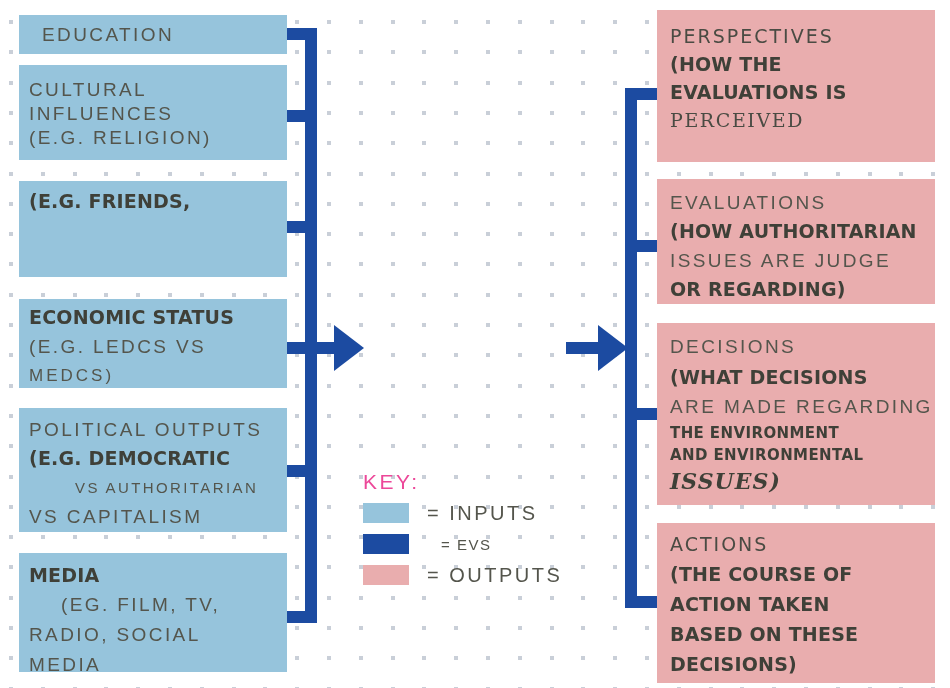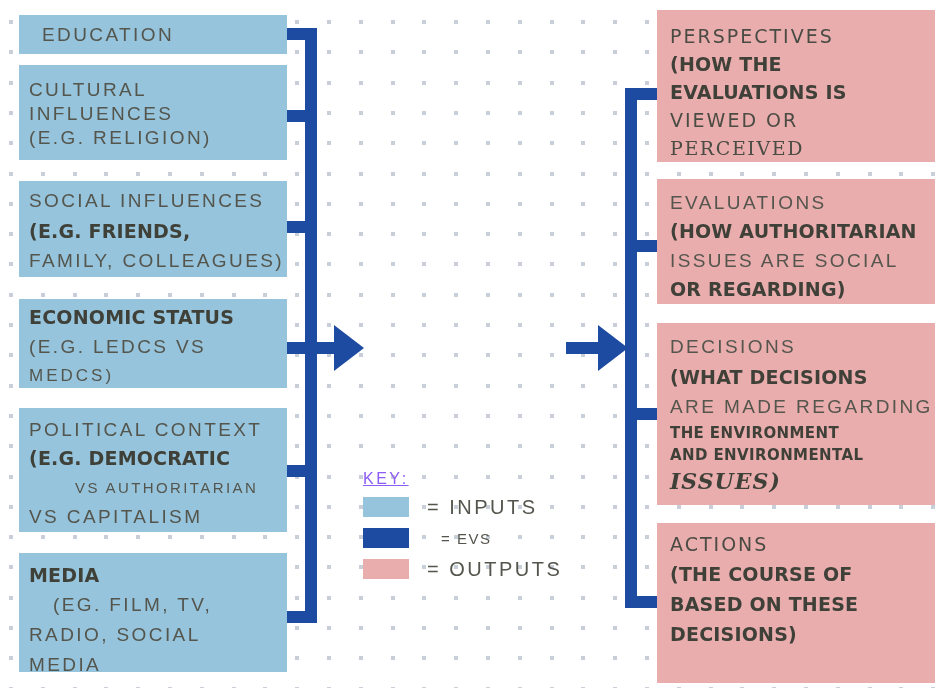--- a/index.html
+++ b/index.html
@@ -74,21 +74,21 @@
     border-left:30px solid #1c4ba1;
   }
   #arrow-in{left:287px;top:325px;width:78px;height:46px;}
   #arrow-in .shaft{left:0;top:17px;width:50px;}
   #arrow-in .head{left:47px;top:0;}
   #arrow-out{left:566px;top:325px;width:62px;height:46px;}
   #arrow-out .shaft{left:0;top:17px;width:34px;}
   #arrow-out .head{left:32px;top:0;}
 
   .key{position:absolute;left:363px;top:470px;z-index:2;}
-  .key-title{font-size:16px;letter-spacing:2.5px;color:#8b5cf6;margin-bottom:9px;text-decoration:underline;}
+  .key-title{font-size:21px;letter-spacing:2.5px;color:#ec4899;margin-bottom:9px;}
   .key-row{display:flex;align-items:center;margin-bottom:11px;height:20px;}
   .swatch{width:46px;height:20px;flex:0 0 auto;}
   .swatch-input{background:#96c4dc;}
   .swatch-evs{background:#1c4ba1;}
   .swatch-output{background:#e9adae;}
   .key-label{margin-left:18px;font-size:20px;letter-spacing:2.5px;color:#54554c;}
   .key-label-evs{font-size:15px;letter-spacing:1.5px;margin-left:32px;}
 </style>
 </head>
 <body>
@@ -790,38 +790,36 @@
 
   <div class="box input-box" id="b-education">
       <div class="line f-sans" style="margin-left: 13px;">EDUCATION</div>
     </div>
   <div class="box input-box" id="b-cultural">
       <div class="line f-sans">CULTURAL</div>
       <div class="line f-sans">INFLUENCES</div>
       <div class="line f-sans">(E.G. RELIGION)</div>
     </div>
   <div class="box input-box" id="b-social">
-      <div class="line f-sans">SOCIAL INFLUENCES</div>
       <div class="line f-hand">(E.G. FRIENDS,</div>
-      <div class="line f-sans">FAMILY, COLLEAGUES)</div>
     </div>
   <div class="box input-box" id="b-economic">
       <div class="line f-hand">ECONOMIC STATUS</div>
       <div class="line f-sans">(E.G. LEDCS VS</div>
       <div class="line f-sans" style="font-size: 17px; letter-spacing: 3px;">MEDCS)</div>
     </div>
   <div class="box input-box" id="b-political">
-      <div class="line f-sans">POLITICAL CONTEXT</div>
+      <div class="line f-sans">POLITICAL OUTPUTS</div>
       <div class="line f-hand">(E.G. DEMOCRATIC</div>
       <div class="line f-sans" style="margin-left: 46px; font-size: 15px;">VS AUTHORITARIAN</div>
       <div class="line f-sans">VS CAPITALISM</div>
     </div>
   <div class="box input-box" id="b-media">
       <div class="line f-hand">MEDIA</div>
-      <div class="line f-sans" style="margin-left: 24px;">(EG. FILM, TV,</div>
+      <div class="line f-sans" style="margin-left: 32px;">(EG. FILM, TV,</div>
       <div class="line f-sans">RADIO, SOCIAL</div>
       <div class="line f-sans">MEDIA</div>
     </div>
 
   <div class="bk" id="lb-v"></div>
   <div class="bk" id="lb-top"></div>
   <div class="bk" id="lb-cultural"></div>
   <div class="bk" id="lb-social"></div>
   <div class="bk" id="lb-political"></div>
   <div class="bk" id="lb-bottom"></div>
@@ -840,40 +838,40 @@
   <div class="bk" id="rb-v"></div>
   <div class="bk" id="rb-top"></div>
   <div class="bk" id="rb-evaluations"></div>
   <div class="bk" id="rb-decisions"></div>
   <div class="bk" id="rb-bottom"></div>
 
   <div class="box output-box" id="o-perspectives">
       <div class="line f-light">PERSPECTIVES</div>
       <div class="line f-hand">(HOW THE</div>
       <div class="line f-hand">EVALUATIONS IS</div>
-      <div class="line f-light">VIEWED OR</div>
       <div class="line f-serif">PERCEIVED</div>
     </div>
   <div class="box output-box" id="o-evaluations">
       <div class="line f-sans">EVALUATIONS</div>
       <div class="line f-hand">(HOW AUTHORITARIAN</div>
-      <div class="line f-sans">ISSUES ARE SOCIAL</div>
+      <div class="line f-sans">ISSUES ARE JUDGE</div>
       <div class="line f-hand">OR REGARDING)</div>
     </div>
   <div class="box output-box" id="o-decisions">
       <div class="line f-sans">DECISIONS</div>
       <div class="line f-hand">(WHAT DECISIONS</div>
       <div class="line f-sans">ARE MADE REGARDING</div>
       <div class="line f-shand">THE ENVIRONMENT</div>
       <div class="line f-shand">AND ENVIRONMENTAL</div>
       <div class="line f-script">ISSUES)</div>
     </div>
   <div class="box output-box" id="o-actions">
       <div class="line f-light">ACTIONS</div>
       <div class="line f-hand">(THE COURSE OF</div>
+      <div class="line f-hand">ACTION TAKEN</div>
       <div class="line f-hand">BASED ON THESE</div>
       <div class="line f-hand">DECISIONS)</div>
     </div>
 
   <div class="key">
     <div class="key-title">KEY:</div>
     <div class="key-row">
       <div class="swatch swatch-input"></div>
       <div class="key-label">= INPUTS</div>
     </div>

